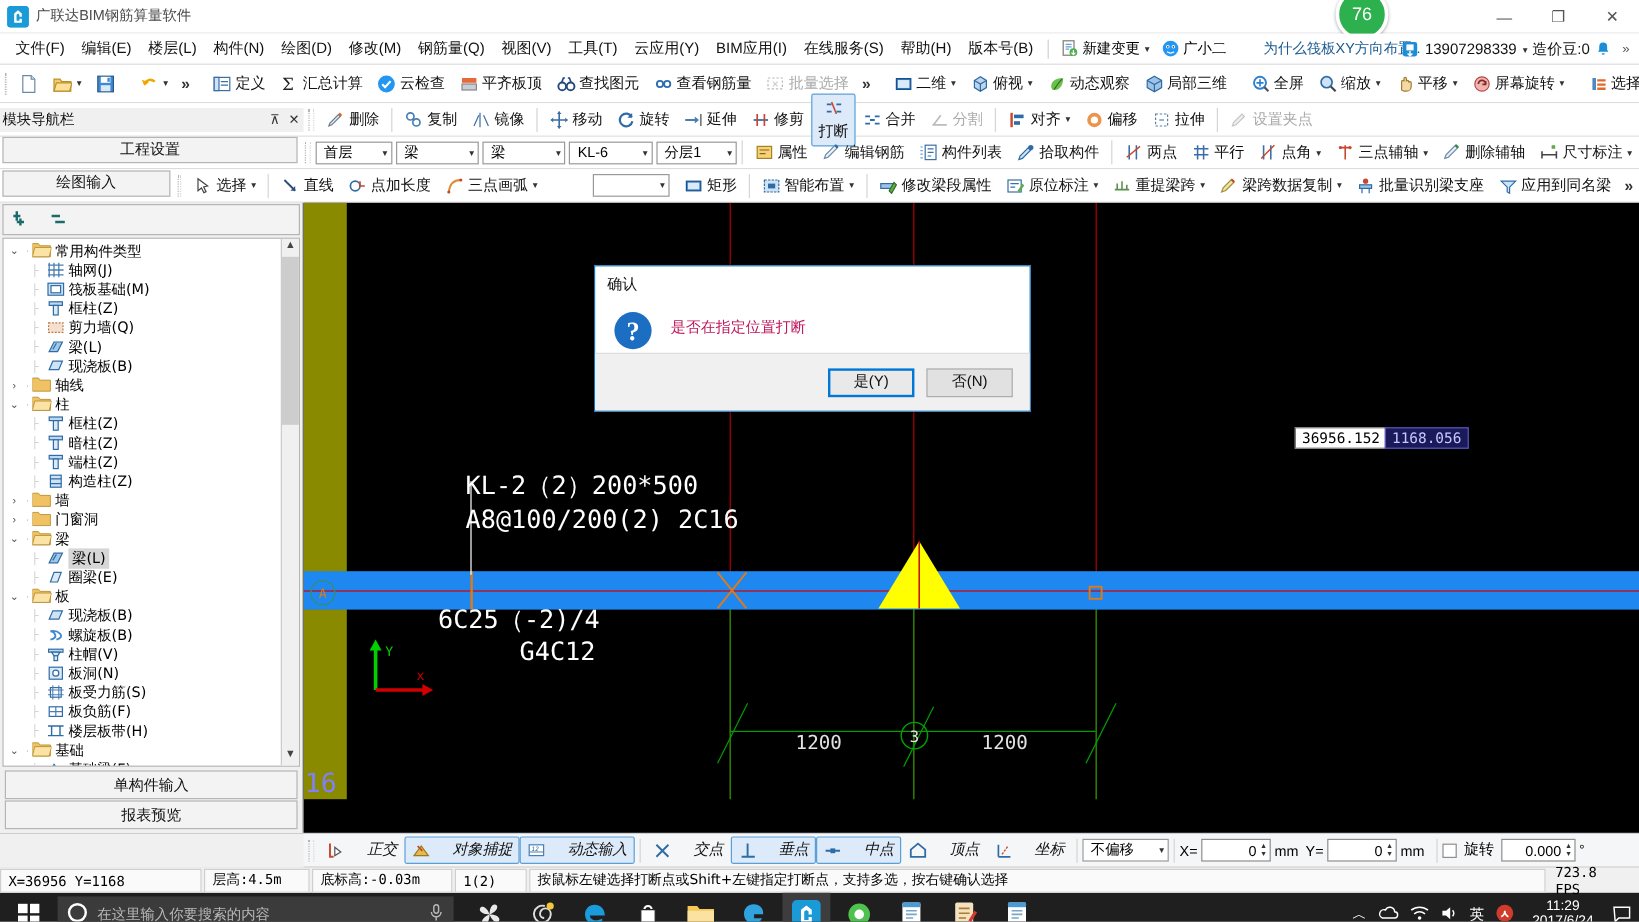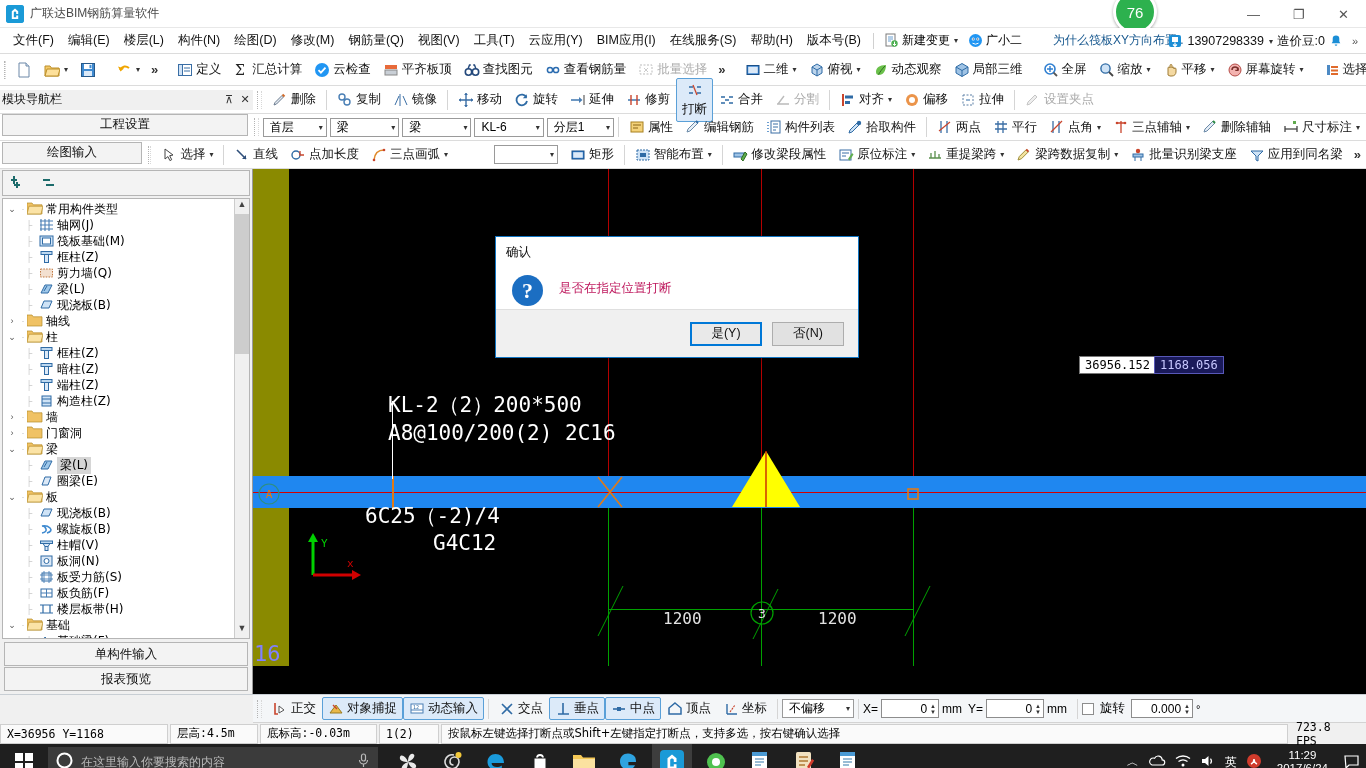--- a/index.html
+++ b/index.html
@@ -93,22 +93,22 @@
   .vsb .thumb { position:absolute; top:0; left:0; width:15px; height:140px; background:#cdcdcd; }
   .nav-foot { margin:1px 2px 2px 2px; }
 
   
   .canvas-col { flex:1; display:flex; flex-direction:column; }
   .canvas { position:relative; flex:1; background:#000; overflow:hidden; }
 
   
   .snapbar { height:28px; background:#f4f6f8; border-top:1px solid #c8ced4;
              display:flex; align-items:center; }
-  .snap { display:flex; align-items:center; gap:3px; padding:2px 5px; font-size:12.5px;
-          color:#111; border:1px solid transparent; border-radius:2px; white-space:nowrap; }
+  .snap { display:flex; align-items:center; gap:18px; padding:2px 5px; font-size:12.5px;
+          color:#111; border:1px solid transparent; border-radius:2px; white-space:nowrap;font-style:italic; }
   .snap.on { background:#dceaf9; border:1px solid #5aa0d8; }
   .sel-box { border:1px solid #9a9a9a; background:#fff; height:19px; display:flex;
              align-items:center; padding:0 3px 0 6px; font-size:12px; min-width:64px; justify-content:space-between;}
   .spin { border:1px solid #8d8d8d; background:#fff; height:19px; width:58px; display:flex;
           align-items:center; justify-content:flex-end; padding-right:2px; font-size:12px; }
   .spin .nm { flex:1; text-align:right; padding-right:3px; }
   .spin .arrs { display:flex; flex-direction:column; font-size:6px; line-height:6px; color:#333; }
   .chk { width:12px;height:12px;border:1px solid #8d8d8d;background:#fff; }
 
   
@@ -1069,21 +1069,21 @@
         <div class="cad-text" style="left:410px;top:440px;font-size:16px;color:#e2e2e2;">1200</div>
         <div class="cad-text" style="left:565px;top:440px;font-size:16px;color:#e2e2e2;">1200</div>
         <svg style="position:absolute;left:495px;top:430px;" width="28" height="28">
           <circle cx="14" cy="14" r="11" fill="none" stroke="#00a000" stroke-width="1.2"></circle>
           <text x="14" y="19" font-size="13" text-anchor="middle" fill="#e2e2e2" font-family="DejaVu Sans Mono, monospace">3</text>
         </svg>
 
         <div class="coordbox" style="left:826px;top:187px;background:#fff;color:#000;border:1px solid #777;">36956.152</div>
         <div class="coordbox" style="left:901px;top:187px;background:#1a1a5a;color:#c8c8ff;border:1px solid #5858b8;">1168.056</div>
 
-        <div class="dlg" style="left:242px;top:67px;">
+        <div class="dlg" style="left:242px;top:52px;">
           <div class="dlg-title">确认</div>
           <div class="dlg-body">
             <div class="qmark">?</div>
             <div class="dlg-msg">是否在指定位置打断</div>
           </div>
           <div class="dlg-foot">
             <div class="dbtn def">是(Y)</div>
             <div class="dbtn">否(N)</div>
           </div>
         </div>

